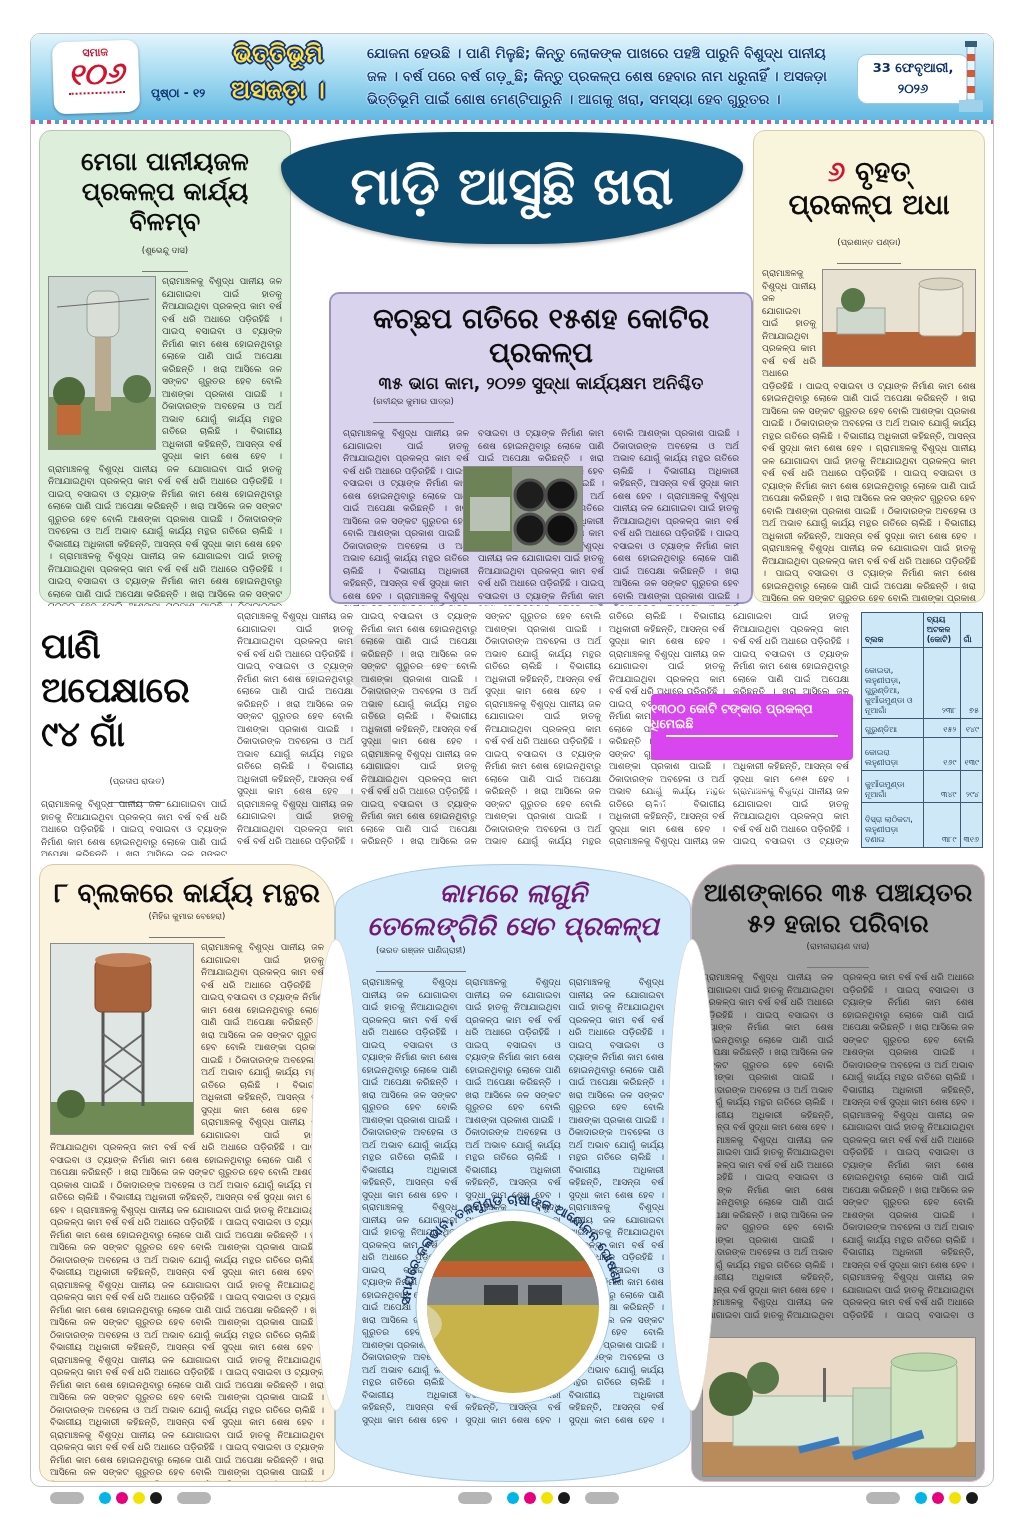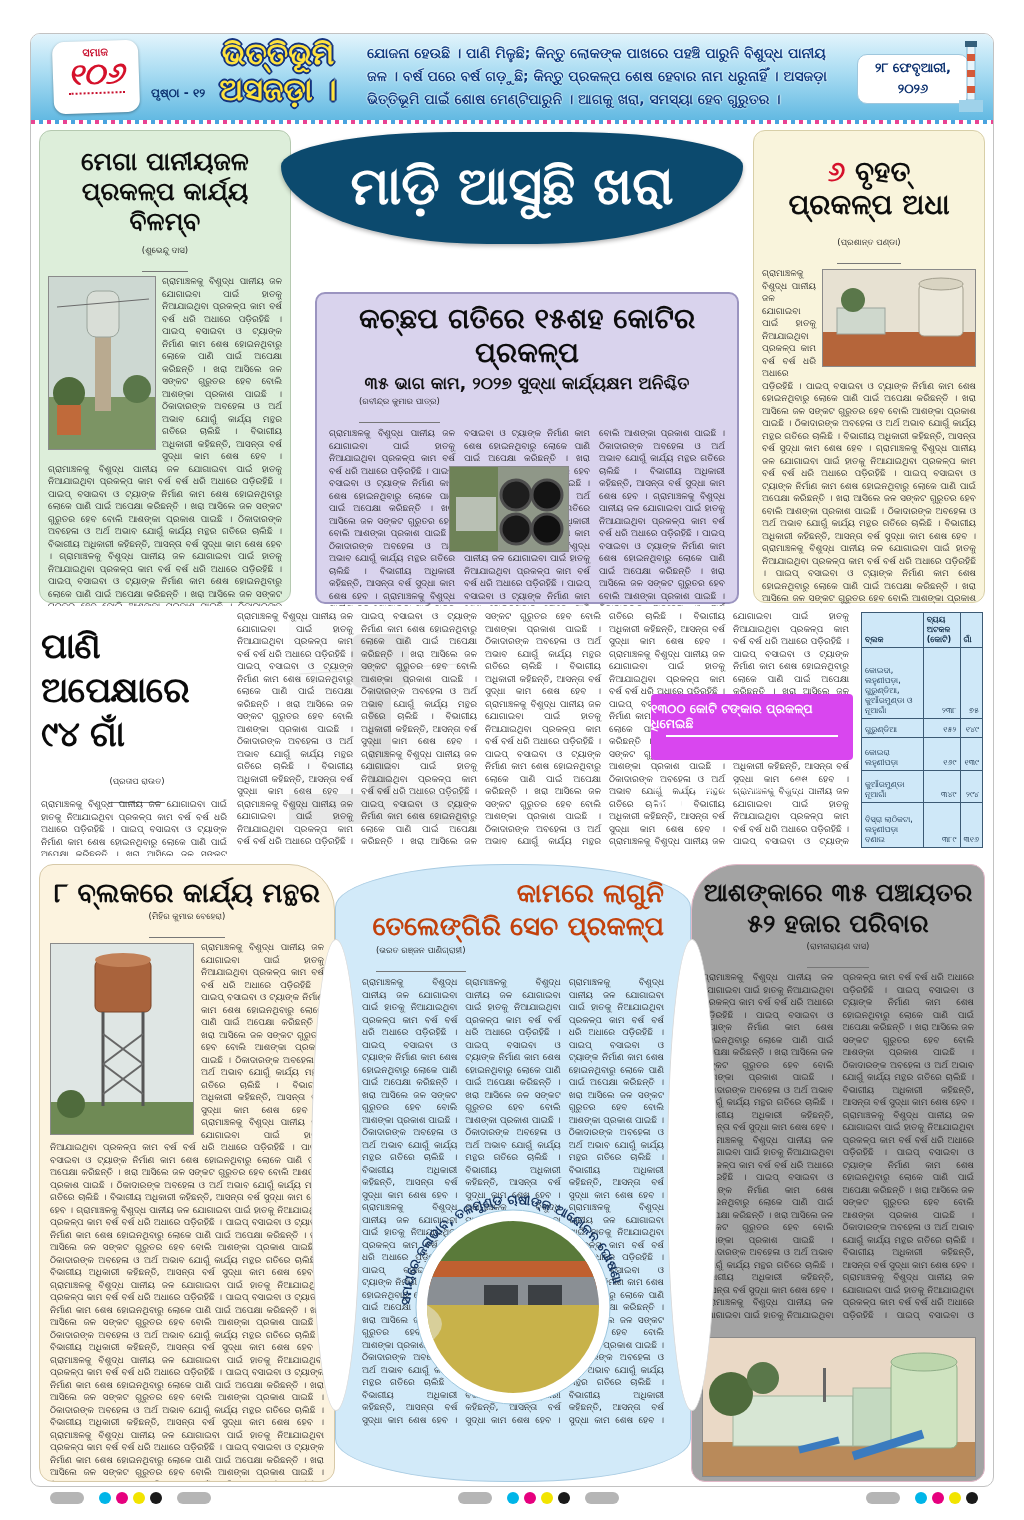--- a/index.html
+++ b/index.html
@@ -12,21 +12,21 @@
   .masthead{position:absolute;left:0;top:0;width:962px;height:86px;
             background:linear-gradient(180deg,#e2f4fc 0%,#a9dcf2 45%,#62b9e2 100%);}
   .logo-box{position:absolute;left:22px;top:7px;width:86px;height:72px;background:#fff;
             border-radius:12px;transform:rotate(-2deg);box-shadow:0 1px 3px rgba(0,0,0,.35);
             text-align:center;overflow:hidden;}
   .logo-top{font-size:11px;color:#c8102e;font-weight:bold;margin-top:5px;}
   .logo-num{font-size:30px;color:#d5112b;font-weight:800;line-height:30px;font-style:italic;}
   .logo-stars{margin:3px auto 0;width:56px;border-bottom:2px dotted #c8102e;}
   .page-label{position:absolute;left:120px;top:52px;font-size:12px;font-weight:bold;color:#0a2f6e;}
   .section-title{position:absolute;left:142px;top:2px;width:210px;text-align:center;
-                 font-size:30px;line-height:36px;font-weight:800;color:#ffe33e;
+                 font-size:24px;line-height:36px;font-weight:800;color:#ffe33e;
                  text-shadow:-2px 0 #14337f,2px 0 #14337f,0 -2px #14337f,0 2px #14337f,
                              -1px -1px #14337f,1px 1px #14337f,-1px 1px #14337f,1px -1px #14337f;}
   .intro{position:absolute;left:336px;top:8px;width:482px;text-align:left;
          font-size:14px;line-height:23px;font-weight:bold;color:#0d3a80;
          text-shadow:0 0 2px #fff,0 0 2px #fff;}
   .date-box{position:absolute;left:826px;top:20px;width:110px;height:46px;background:#fff;
             border:1px solid #9fc7dd;border-radius:10px;color:#0a2f6e;font-weight:bold;
             font-size:13px;text-align:center;line-height:21px;padding-top:2px;}
   .lighthouse{position:absolute;left:924px;top:4px;}
   .dotted-sep{position:absolute;left:0;top:86px;width:962px;height:4px;
@@ -39,21 +39,21 @@
   .photo{border:1px solid #8a8a8a;background:#cfcfcf;display:block;}
 
   
   .panel-left{position:absolute;left:8px;top:96px;width:252px;height:473px;background:#ddeeda;
               border:1px solid #b5c9b0;border-radius:12px;padding:8px;box-sizing:border-box;z-index:1;}
   .panel-left h2{margin:8px;font-size:25px;line-height:30px;font-weight:800;color:#0d0d0d;text-align:center;}
   .oval-head{position:absolute;left:250px;top:98px;width:462px;height:112px;background:#0c4a6e;
              border-radius:42% 42% 50% 50% / 34% 34% 78% 78%;z-index:2;
              color:#fff;font-size:52px;font-weight:800;text-align:center;line-height:108px;
              box-shadow:0 2px 4px rgba(0,0,0,.3);overflow:hidden;}
-  .panel-purple{position:absolute;left:284px;top:258px;width:424px;height:312px;background:#d9d3ed;
+  .panel-purple{position:absolute;left:298px;top:258px;width:424px;height:312px;background:#d9d3ed;
                 border:2px solid #9b94c0;border-radius:10px;padding:8px 12px;box-sizing:border-box;z-index:1;}
   .panel-purple h2{margin:0;font-size:28px;line-height:34px;font-weight:800;text-align:center;color:#0d0d0d;}
   .panel-purple h3{margin:2px 0 0;font-size:17px;line-height:22px;font-weight:800;text-align:center;color:#111;}
   .purple-cols{column-count:3;column-gap:9px;height:218px;margin-top:4px;}
   .photo-pipes{position:absolute;left:132px;top:172px;z-index:2;}
   .panel-right{position:absolute;left:722px;top:96px;width:232px;height:473px;background:#f9f4dc;
                border:1px solid #d8cfa8;border-radius:12px;padding:8px;box-sizing:border-box;z-index:1;}
   .panel-right h2{margin:16px;font-size:28px;line-height:33px;font-weight:800;text-align:center;color:#0d0d0d;}
   .panel-right h2 .rednum{color:#d5112b;}
 
@@ -75,21 +75,21 @@
   .stat-table th,.stat-table td{border:1px solid #3c5a74;padding:2px 3px;text-align:left;vertical-align:bottom;}
   .stat-table td.num{text-align:right;}
 
   
   .panel-cream{position:absolute;left:8px;top:830px;width:296px;height:618px;background:#fcf3df;
                border:1px solid #d7c9a8;border-radius:14px 46px 14px 14px;padding:10px;box-sizing:border-box;z-index:1;}
   .panel-cream h2{margin:2px 0 0;font-size:27px;line-height:32px;font-weight:800;text-align:center;color:#0d0d0d;}
   .panel-bluebtm{position:absolute;left:304px;top:830px;width:356px;height:618px;background:#d2eaf9;
                  border:1px solid #a8cbe2;border-radius:48% 48% 48% 48% / 7% 7% 7% 7%;
                  padding:12px 26px;box-sizing:border-box;z-index:1;}
-  .panel-bluebtm h2{margin:0;font-size:26px;line-height:33px;font-weight:800;text-align:right;color:#c2410c;}
+  .panel-bluebtm h2{margin:0;font-size:26px;line-height:33px;font-weight:800;text-align:center;color:#701a75;font-style:italic;}
   .blue-cols{column-count:3;column-gap:8px;height:462px;margin-top:4px;}
   .circle-photo{position:absolute;left:52px;top:300px;z-index:3;}
   .panel-pink{position:absolute;left:660px;top:830px;width:294px;height:618px;background:#a3a3a3;
               border:1px solid #e3b8c8;border-radius:46px 14px 14px 14px;padding:10px;box-sizing:border-box;z-index:1;}
   .panel-pink h2{margin:2px 0 0;font-size:25px;line-height:31px;font-weight:800;text-align:center;color:#0d0d0d;}
   .pink-cols{column-count:2;column-gap:9px;height:360px;margin-top:3px;}
   .gap-ellipse{position:absolute;width:48px;height:470px;background:#fff;border-radius:50%;z-index:2;
                border:1px solid #d9d9d9;}
   .gap-l{left:280px;top:905px;}
   .gap-r{left:636px;top:905px;}
@@ -111,21 +111,21 @@
         <div class="logo-top">ସମାଜ</div>
         <div class="logo-num">୧୦୬</div>
         <div class="logo-stars"></div>
       </div>
       <div class="page-label">ପୃଷ୍ଠା - ୧୨</div>
       <div class="section-title">
         <div>ଭିତ୍ତିଭୂମି</div>
         <div>ଅସଜଡ଼ା ।</div>
       </div>
       <div class="intro">ଯୋଜନା ହେଉଛି । ପାଣି ମିଳୁଛି; କିନ୍ତୁ ଲୋକଙ୍କ ପାଖରେ ପହଞ୍ଚି ପାରୁନି ବିଶୁଦ୍ଧ ପାନୀୟ ଜଳ । ବର୍ଷ ପରେ ବର୍ଷ ଗଡ଼ୁଛି; କିନ୍ତୁ ପ୍ରକଳ୍ପ ଶେଷ ହେବାର ନାମ ଧରୁନାହିଁ । ଅସଜଡ଼ା ଭିତ୍ତିଭୂମି ପାଇଁ ଶୋଷ ମେଣ୍ଟିପାରୁନି । ଆଗକୁ ଖରା, ସମସ୍ୟା ହେବ ଗୁରୁତର ।</div>
-      <div class="date-box">୨୮ ଫେବୃଆରୀ, ୨୦୨୬</div>
+      <div class="date-box">33 ଫେବୃଆରୀ, ୨୦୨୬</div>
       <svg class="lighthouse" width="32" height="78" viewBox="0 0 32 78">
         <rect x="12" y="8" width="8" height="54" fill="#e8f4fa" stroke="#7fb6d4"></rect>
         <rect x="12" y="16" width="8" height="7" fill="#d45a3a"></rect>
         <rect x="12" y="32" width="8" height="7" fill="#d45a3a"></rect>
         <rect x="12" y="48" width="8" height="7" fill="#d45a3a"></rect>
         <rect x="10" y="3" width="12" height="6" fill="#35607c"></rect>
         <rect x="4" y="62" width="24" height="12" fill="#9fd2ea"></rect>
       </svg>
       <div class="dotted-sep"></div>
     </div>

